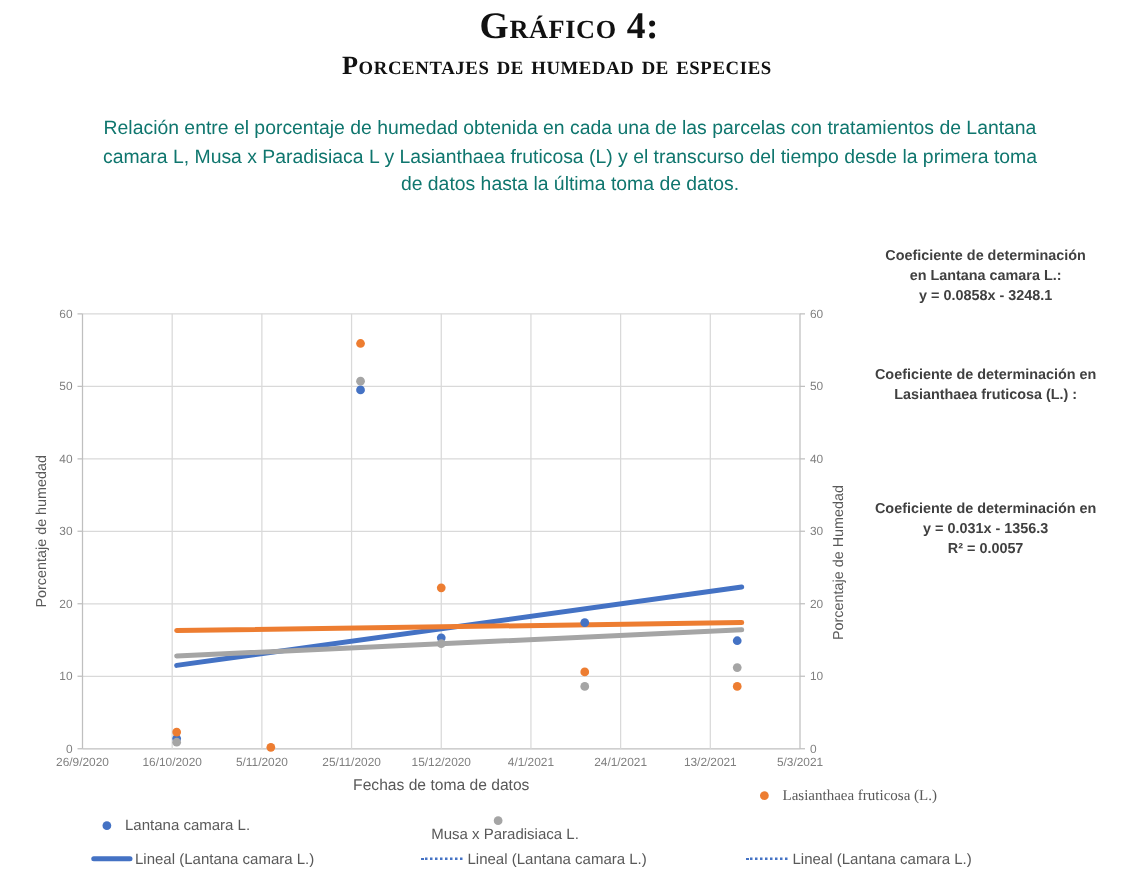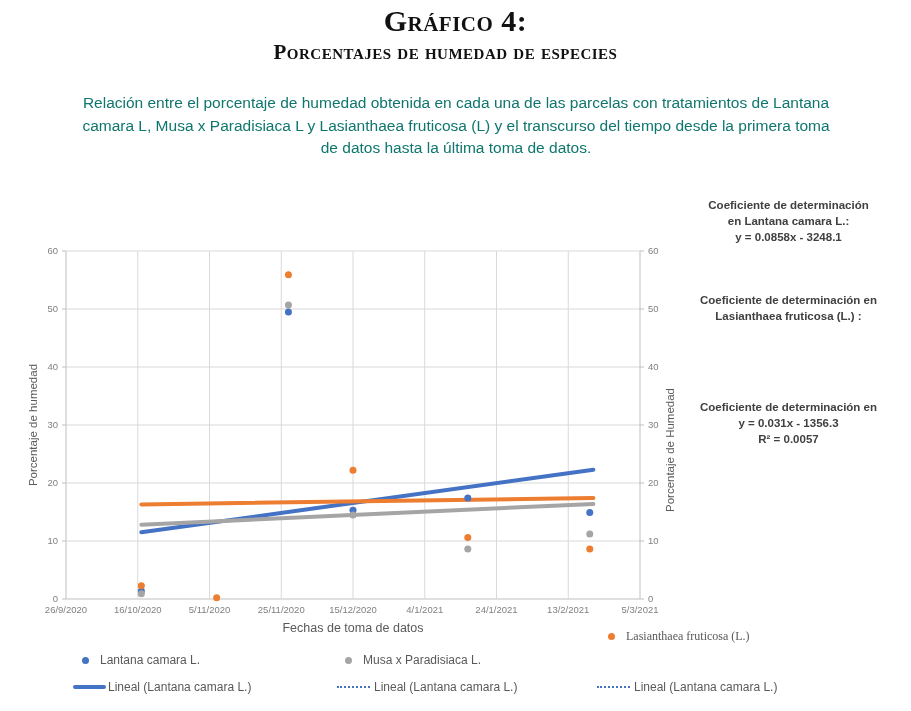--- a/index.html
+++ b/index.html
@@ -135,21 +135,21 @@
     <circle cx="288.425" cy="44.78000000000003" r="3.5" fill="#ED7D31"></circle>
     <circle cx="353" cy="240.24" r="3.5" fill="#ED7D31"></circle>
     <circle cx="467.79999999999995" cy="307.52" r="3.5" fill="#ED7D31"></circle>
     <circle cx="589.775" cy="319.12" r="3.5" fill="#ED7D31"></circle>
   </svg>
 
 <div class="abs lg" style="left:82px;top:653px;">
   <span class="dot" style="background: rgb(68, 114, 196);"></span>
   <span>Lantana camara L.</span>
 </div>
-<div class="abs lg" style="left:345px;top:653px;">
+<div class="abs lg" style="left:345px;top:653px;flex-direction:column;">
   <span class="dot" style="background: rgb(165, 165, 165);"></span>
   <span>Musa x Paradisiaca L.</span>
 </div>
 <div class="abs lg" style="left:608px;top:629px;font-family:Liberation Serif, serif;">
   <span class="dot" style="background: rgb(237, 125, 49);"></span>
   <span>Lasianthaea fruticosa (L.)</span>
 </div>
 
 <div class="abs lg" style="left:73px;top:680px;">
   <span class="solidline" style="background: rgb(68, 114, 196);"></span>

